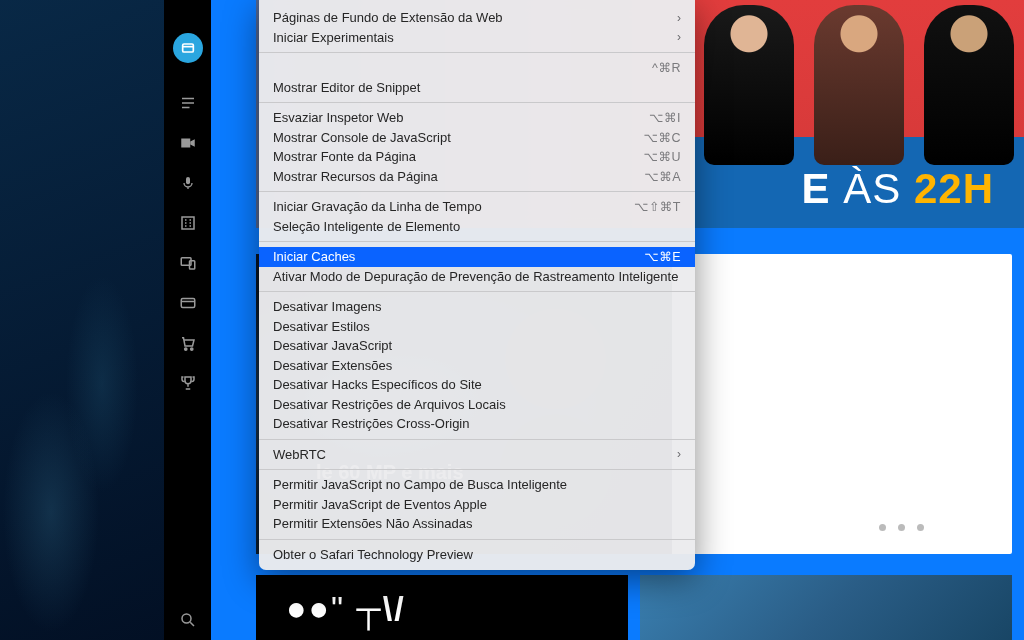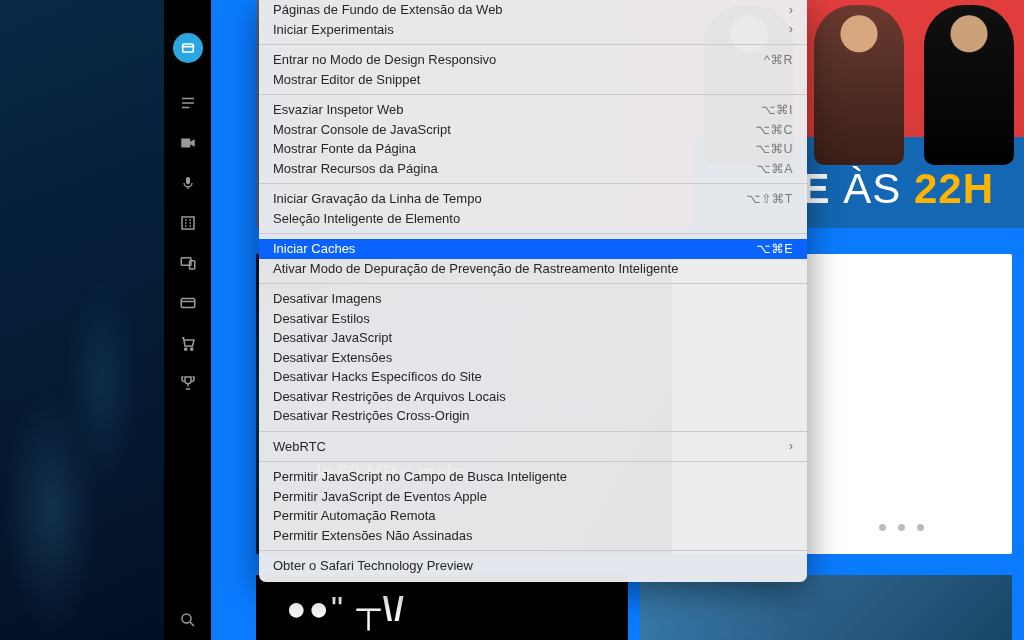--- a/index.html
+++ b/index.html
@@ -109,25 +109,25 @@
     flex:1; background:#000; position:relative; overflow:hidden;
   }
   .strip .tile.soccer {
     background: linear-gradient(135deg, #3a7fb0 0%, #2a5d86 50%, #174463 100%);
   }
   .strip .tv-logo { position:absolute; left: 30px; top: 14px; color:#fff; font-size:34px; font-weight:800; letter-spacing:2px;}
   
   .menu {
     position: absolute;
     left: 259px; top: 0;
-    width: 548px;
+    width: 436px;
     background: rgba(235,235,237,.97);
     border-radius: 0 0 7px 7px;
     box-shadow: 0 10px 35px rgba(0,0,0,.45);
-    padding: 0 0 6px;
+    padding: 8px 0 6px;
     font-size: 13px;
     color: #262626;
   }
   .menu .row {
     display:flex; align-items:center;
     height: 19.5px;
     padding: 0 14px 0 14px;
     white-space: nowrap;
     cursor: default;
     position: relative;
@@ -262,21 +262,20 @@
     <div class="row">
       <span>Páginas de Fundo de Extensão da Web</span>
       <span class="chev">›</span>
     </div>
     <div class="row">
       <span>Iniciar Experimentais</span>
       <span class="chev">›</span>
     </div>
     <div class="sep"></div>
     <div class="row">
-      <span>Entrar no Modo de Design Responsivo</span>
       <span class="sc">^⌘R</span>
     </div>
     <div class="row">
       <span>Mostrar Editor de Snippet</span>
     </div>
     <div class="sep"></div>
     <div class="row">
       <span>Esvaziar Inspetor Web</span>
       <span class="sc">⌥⌘I</span>
     </div>
@@ -336,22 +335,19 @@
       <span class="chev">›</span>
     </div>
     <div class="sep"></div>
     <div class="row">
       <span>Permitir JavaScript no Campo de Busca Inteligente</span>
     </div>
     <div class="row">
       <span>Permitir JavaScript de Eventos Apple</span>
     </div>
     <div class="row">
-      <span>Permitir Automação Remota</span>
-    </div>
-    <div class="row">
       <span>Permitir Extensões Não Assinadas</span>
     </div>
     <div class="sep"></div>
     <div class="row">
       <span>Obter o Safari Technology Preview</span>
     </div>
   </div>
 
 </body></html>

